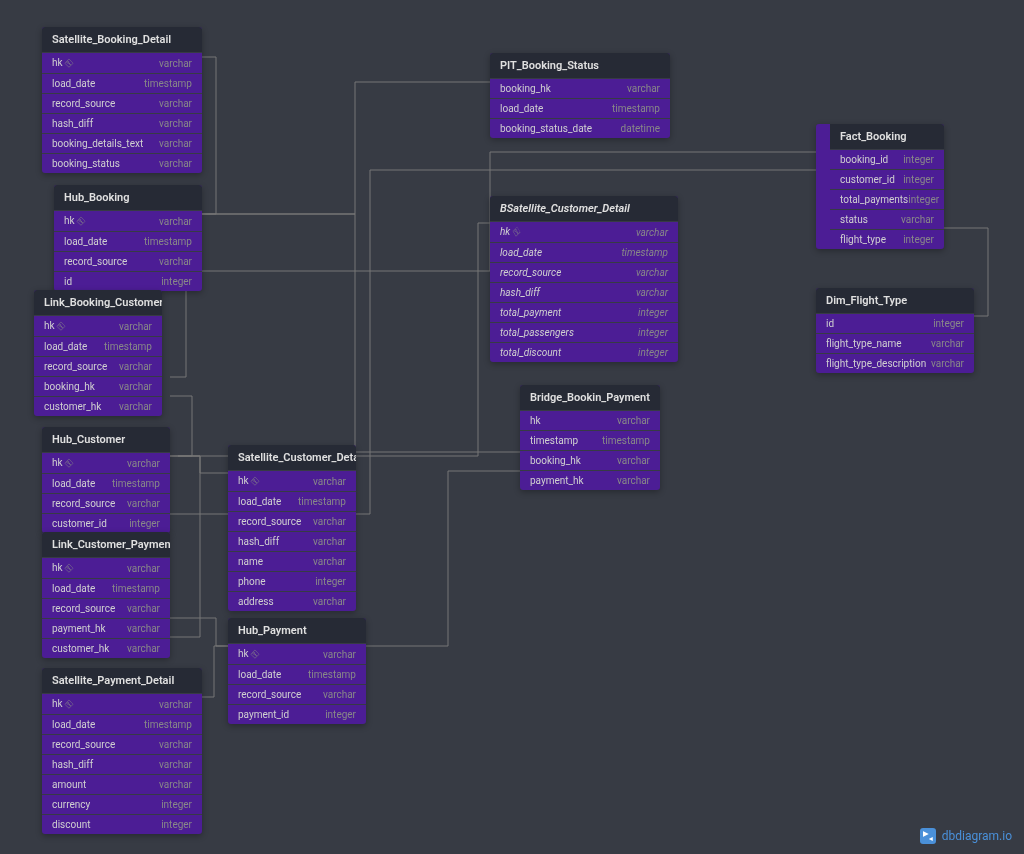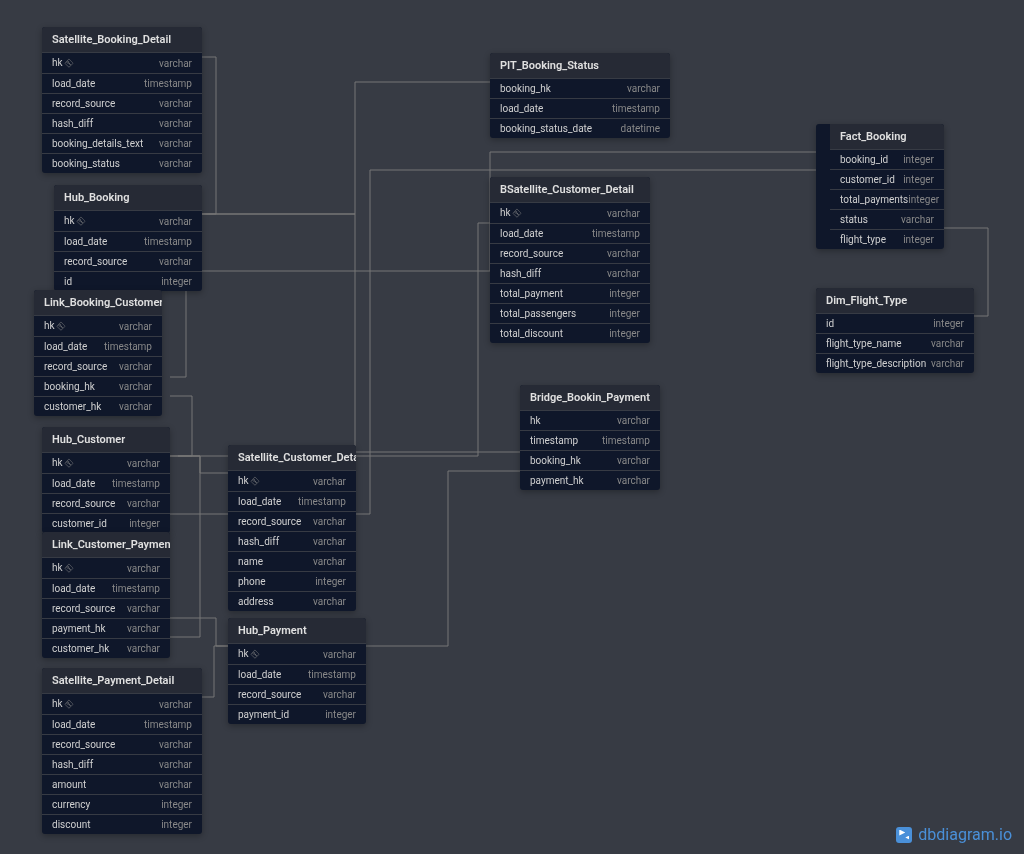--- a/index.html
+++ b/index.html
@@ -8,21 +8,21 @@
     font-family: -apple-system, BlinkMacSystemFont, "Segoe UI", Roboto, Arial, sans-serif;
     width: 1024px;
     height: 854px;
     position: relative;
     overflow: hidden;
     color: #aaa;
     font-size: 11px;
   }
   .table {
     position: absolute;
-    background: #0f172a;
+    background: #4c1d95;
     border-radius: 3px;
     overflow: hidden;
     box-shadow: 0 2px 6px rgba(0,0,0,0.3);
   }
   .table-header {
     background: #262a35;
     color: #e0e0e0;
     font-weight: 600;
     padding: 6px 10px;
     font-size: 11px;
@@ -64,21 +64,21 @@
     fill: none;
   }
   .footer-logo {
     position: absolute;
     right: 12px;
     bottom: 10px;
     display: flex;
     align-items: center;
     gap: 6px;
     color: #4a90d9;
-    font-size: 16px;
+    font-size: 12px;
   }
   .logo-sq {
     width: 16px;
     height: 16px;
     background: #4a90d9;
     border-radius: 3px;
     position: relative;
   }
   .logo-sq::before {
     content: "";
@@ -332,21 +332,21 @@
       </div>
       <div class="table-row">
         <span class="col-name">load_date</span>
         <span class="col-type">timestamp</span>
       </div>
       <div class="table-row">
         <span class="col-name">booking_status_date</span>
         <span class="col-type">datetime</span>
       </div>
     </div>
-    <div class="table" style="left: 490px; top: 177px; width: 160px;">
+    <div class="table" style="left: 490px; top: 196px; width: 188px; font-style: italic;">
       <div class="table-header">BSatellite_Customer_Detail</div>
       <div class="table-row">
         <span class="col-name">hk<span class="key-icon">⚿</span></span>
         <span class="col-type">varchar</span>
       </div>
       <div class="table-row">
         <span class="col-name">load_date</span>
         <span class="col-type">timestamp</span>
       </div>
       <div class="table-row">

